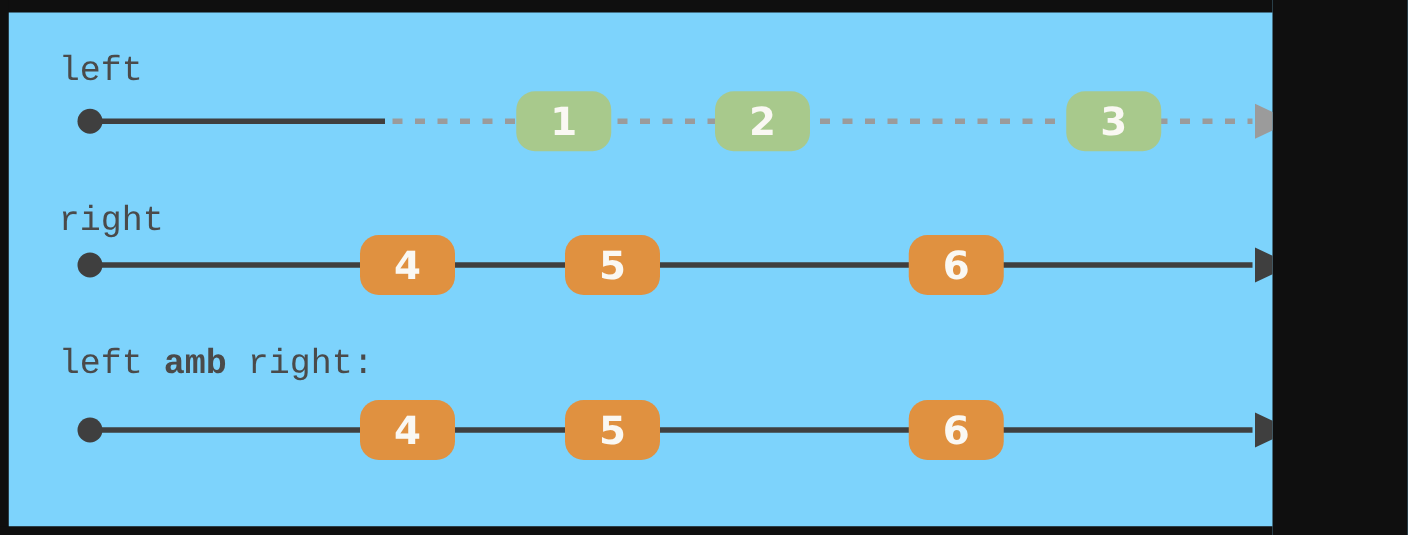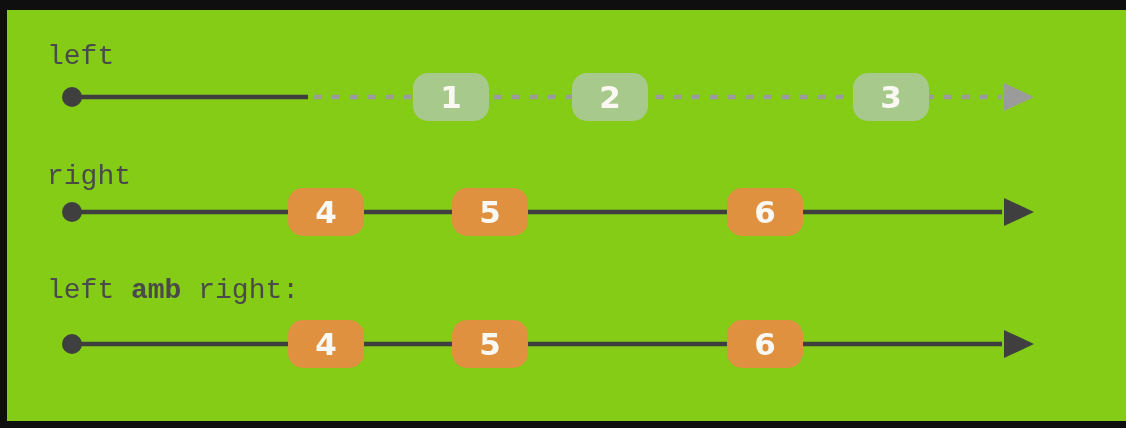--- a/index.html
+++ b/index.html
@@ -1,20 +1,20 @@
 <!DOCTYPE html>
 <html><head>
 <meta charset="utf-8">
 <style>
   html, body { margin: 0; padding: 0; background: #0f0f0f; }
   .frame {
     position: relative;
-    width: 1126px;
+    width: 1018px;
     height: 428px;
-    background: #84cc16;
+    background: #7dd3fc;
     overflow: hidden;
     font-family: "Liberation Mono", "DejaVu Sans Mono", monospace;
     text-align: right;
   }
   .border-bar { position: absolute; background: #0f0f0f; }
   .border-top    { left: 0; top: 0; width: 1126px; height: 10px; }
   .border-left   { left: 0; top: 0; width: 7px;   height: 428px; }
   .border-bottom { left: 0; top: 421px; width: 1126px; height: 7px; }
   #diagram { position: absolute; left: 0; top: 0; }
   #diagram text.row-label {

